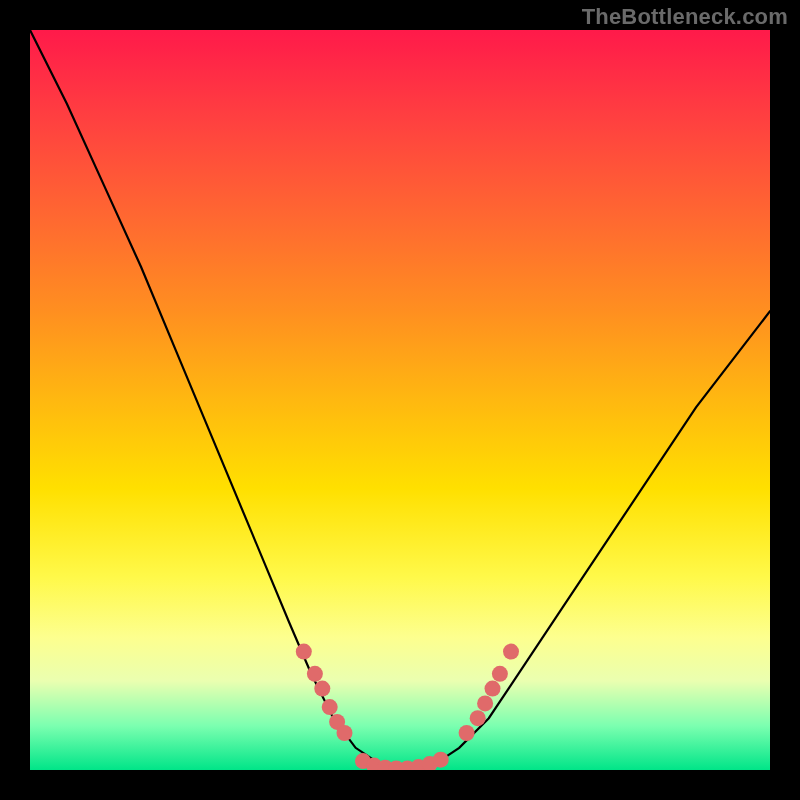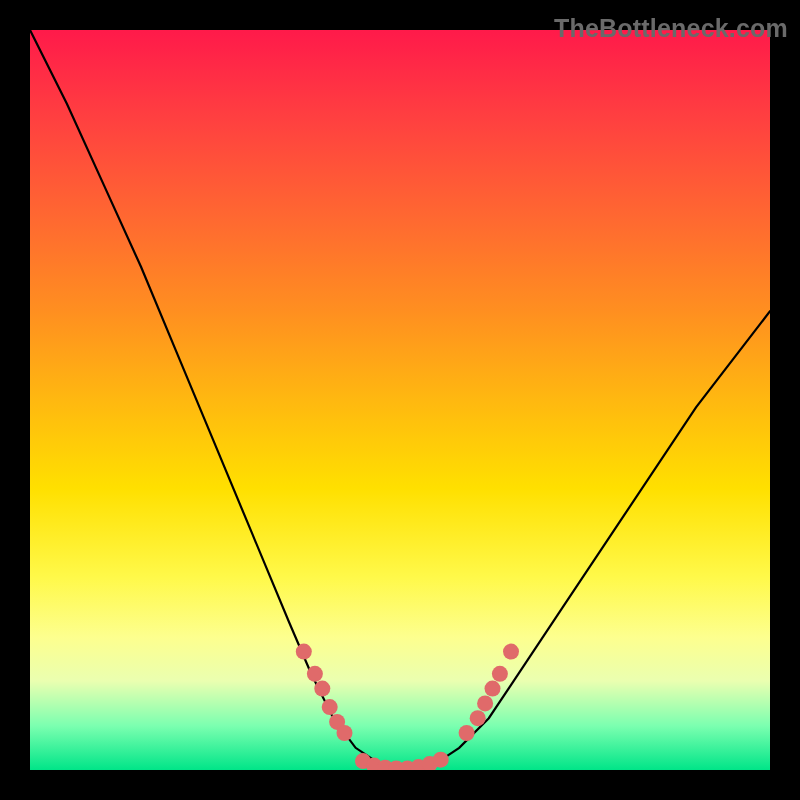--- a/index.html
+++ b/index.html
@@ -24,24 +24,24 @@
       #ffb810 50%,
       #ffe000 62%,
       #fff94a 74%,
       #fdff8e 82%,
       #eaffb0 88%,
       #7cffb0 94%,
       #00e588 100%);
   }
   .watermark {
     position: absolute;
-    top: 14px;
+    top: 4px;
     right: 12px;
     font-family: Arial, Helvetica, sans-serif;
-    font-size: 25px;
+    font-size: 22px;
     font-weight: 600;
     color: #6a6a6a;
     letter-spacing: 0.2px;
     user-select: none;
   }
   svg.curve {
     position: absolute;
     left: 0; top: 0;
     width: 100%; height: 100%;
   }

